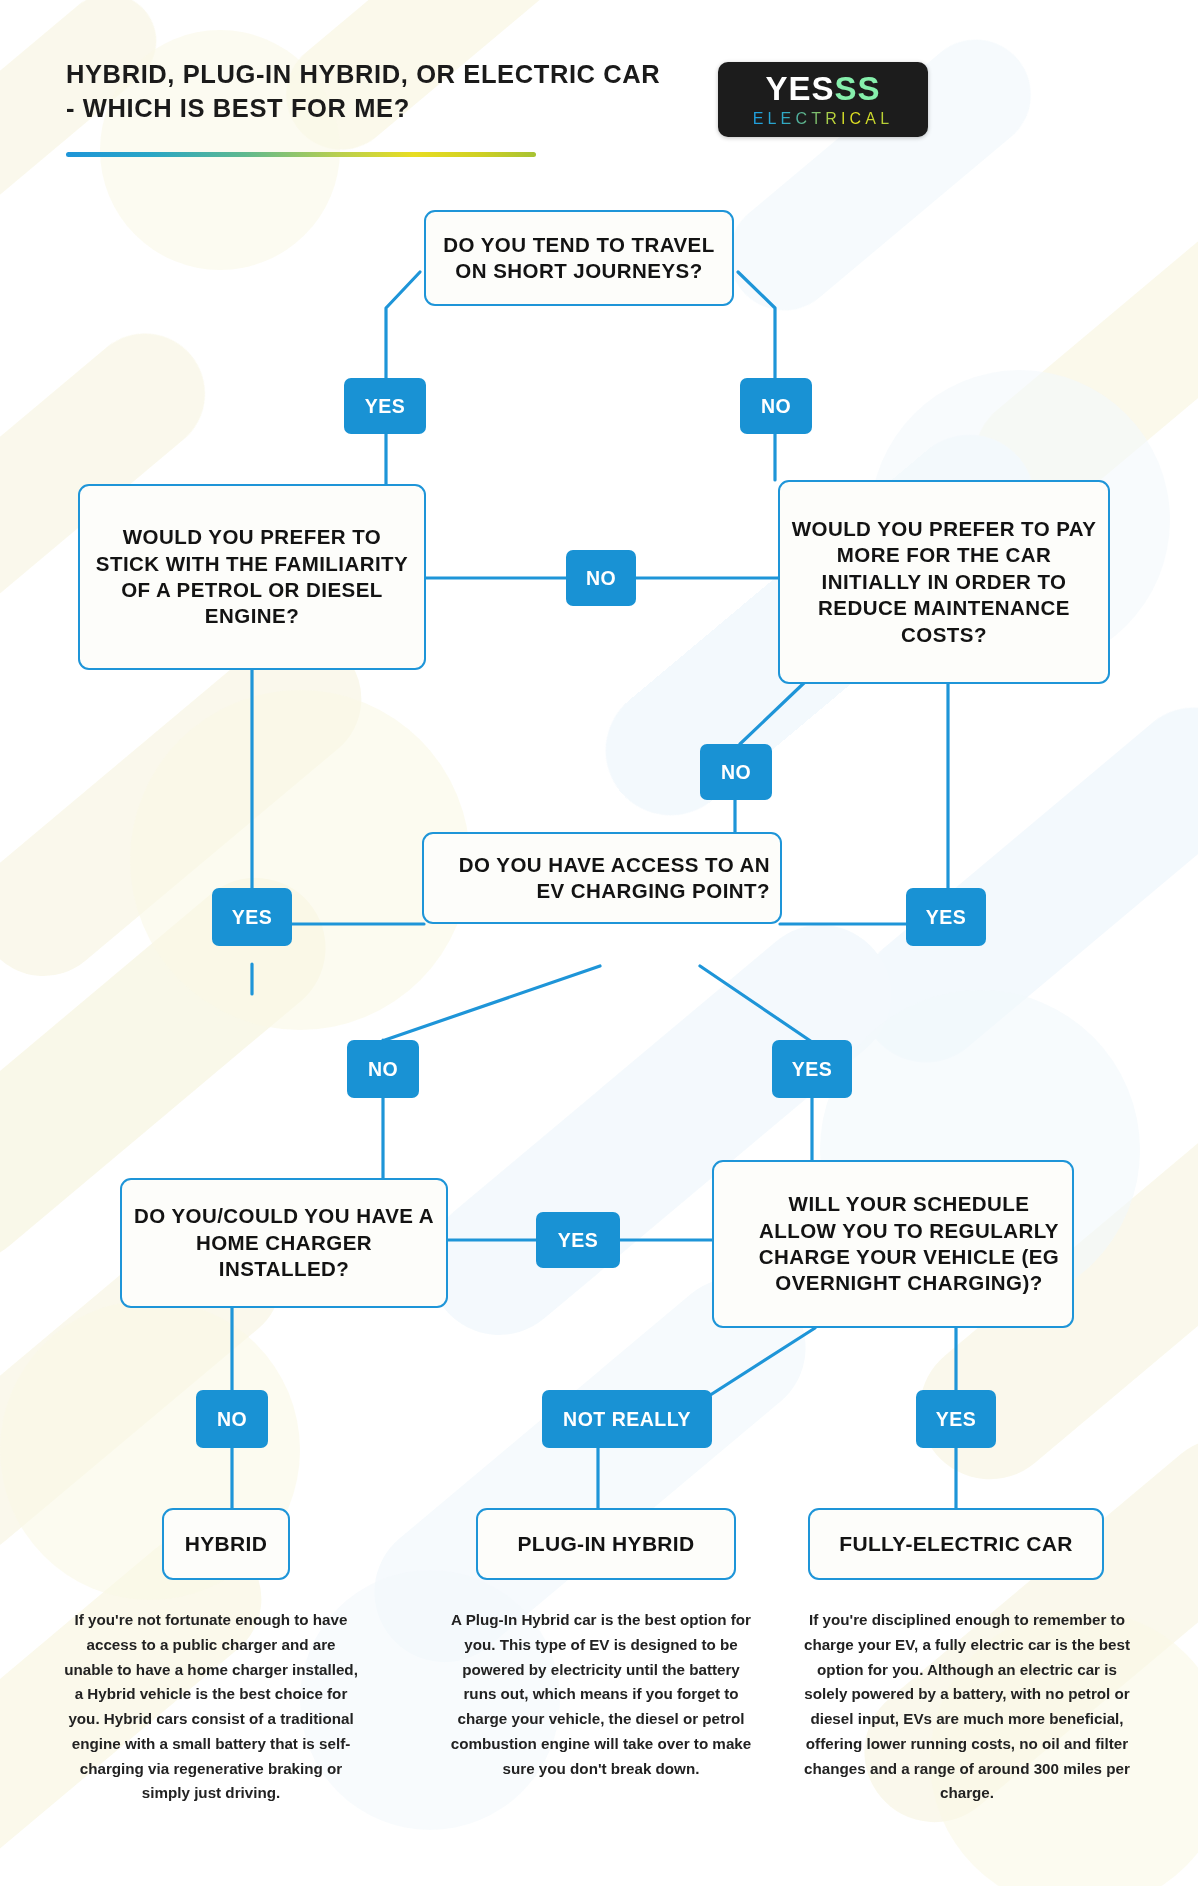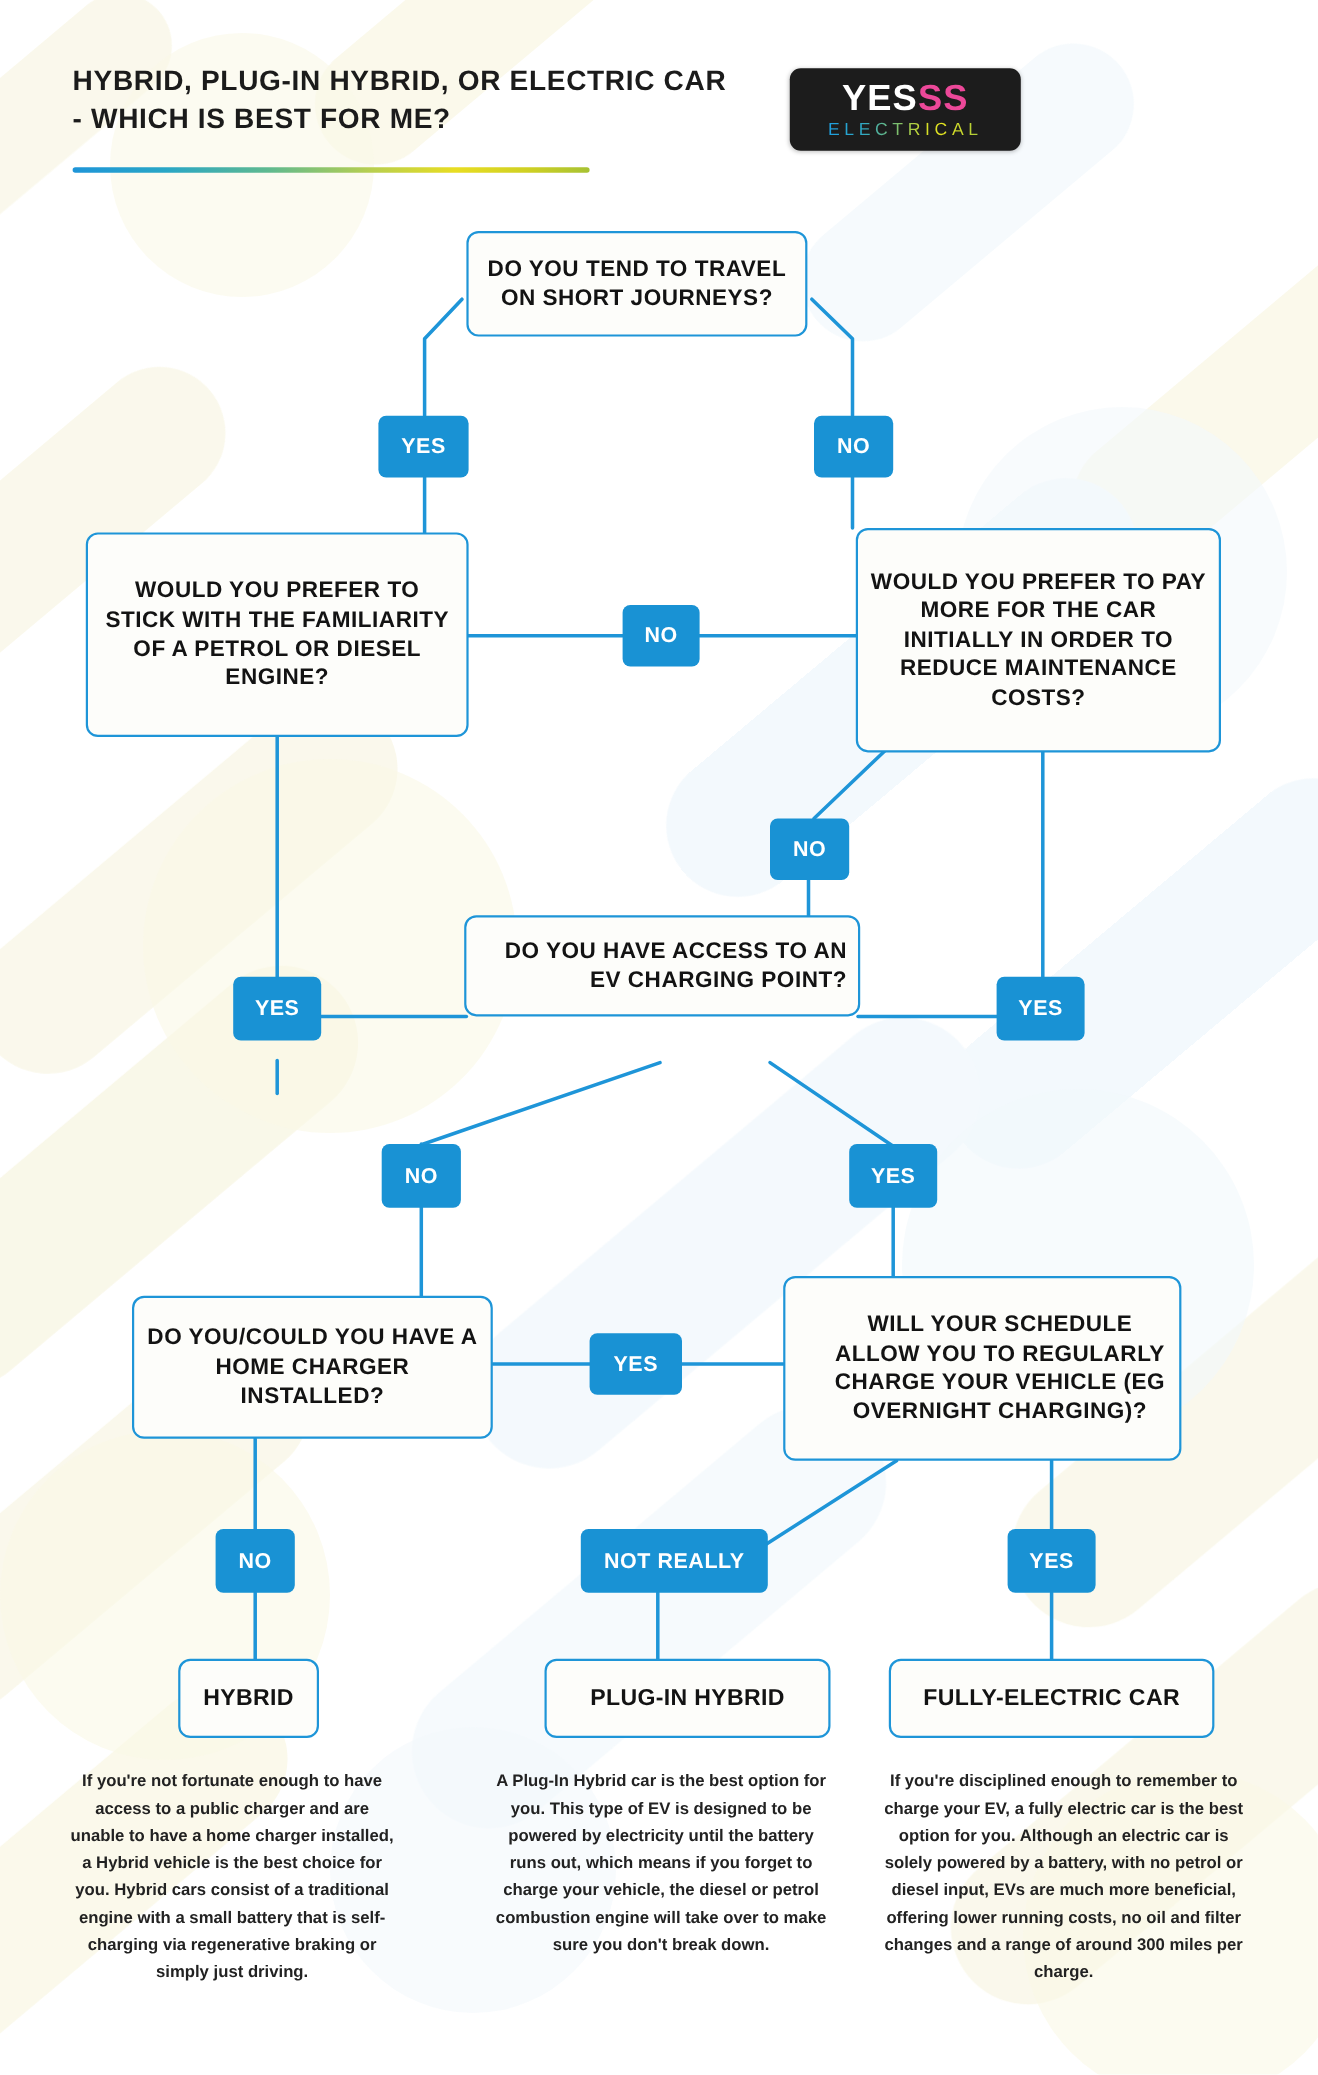--- a/index.html
+++ b/index.html
@@ -39,21 +39,21 @@
     position:absolute; left:718px; top:62px; width:210px; height:75px;
     background:#1c1c1c; border-radius:10px; z-index:6;
     display:flex; flex-direction:column; align-items:center; justify-content:center;
     box-shadow:0 1px 4px rgba(0,0,0,.25);
   }
   #logo-main{
     font-size:33px; font-weight:bold; letter-spacing:1px; line-height:1;
     display:flex; align-items:baseline;
   }
   #logo-yes{ color:#ffffff; }
-  #logo-ss{ color:#ec4899; }
+  #logo-ss{ color:#86efac; }
   #logo-sub{
     font-size:16px; font-weight:normal; letter-spacing:4.2px; line-height:1;
     margin-top:6px;
     background:linear-gradient(90deg,#1e9fe0 0%,#2ea8c5 22%,#7dbf6d 45%,#d2dd2a 62%,#e3e320 74%,#a9c93c 100%);
     -webkit-background-clip:text; background-clip:text;
     -webkit-text-fill-color:transparent; color:transparent;
   }
 
   
   #flow{ position:absolute; inset:0; z-index:3;text-decoration:underline; }
@@ -249,32 +249,32 @@
   </div>
 
   <div class="node question" style="left:712px; top:1160px; width:362px; height:168px;padding-left:42px;">
     <span>WILL YOUR SCHEDULE ALLOW YOU TO REGULARLY CHARGE YOUR VEHICLE (EG OVERNIGHT CHARGING)?</span>
   </div>
 
   <div class="badge" style="left:196px; top:1390px; width:72px; height:58px;">
     <span>NO</span>
   </div>
 
-  <div class="badge" style="left:528px; top:1390px; width:170px; height:58px;">
+  <div class="badge" style="left:542px; top:1390px; width:170px; height:58px;">
     <span>NOT REALLY</span>
   </div>
 
   <div class="badge" style="left:916px; top:1390px; width:80px; height:58px;">
     <span>YES</span>
   </div>
 
   <div class="node outcome" style="left:162px; top:1508px; width:128px; height:72px;">
     <span>HYBRID</span>
   </div>
-  <div class="node outcome" style="left:495px; top:1508px; width:260px; height:72px;">
+  <div class="node outcome" style="left:476px; top:1508px; width:260px; height:72px;">
     <span>PLUG-IN HYBRID</span>
   </div>
   <div class="node outcome" style="left:808px; top:1508px; width:296px; height:72px;">
     <span>FULLY-ELECTRIC CAR</span>
   </div>
 </div>
 
 <div id="footnotes">
   <p class="note" id="note-0">If you're not fortunate enough to have access to a public charger and are unable to have a home charger installed, a Hybrid vehicle is the best choice for you. Hybrid cars consist of a traditional engine with a small battery that is self-charging via regenerative braking or simply just driving.</p>
   <p class="note" id="note-1">A Plug-In Hybrid car is the best option for you. This type of EV is designed to be powered by electricity until the battery runs out, which means if you forget to charge your vehicle, the diesel or petrol combustion engine will take over to make sure you don't break down.</p>

